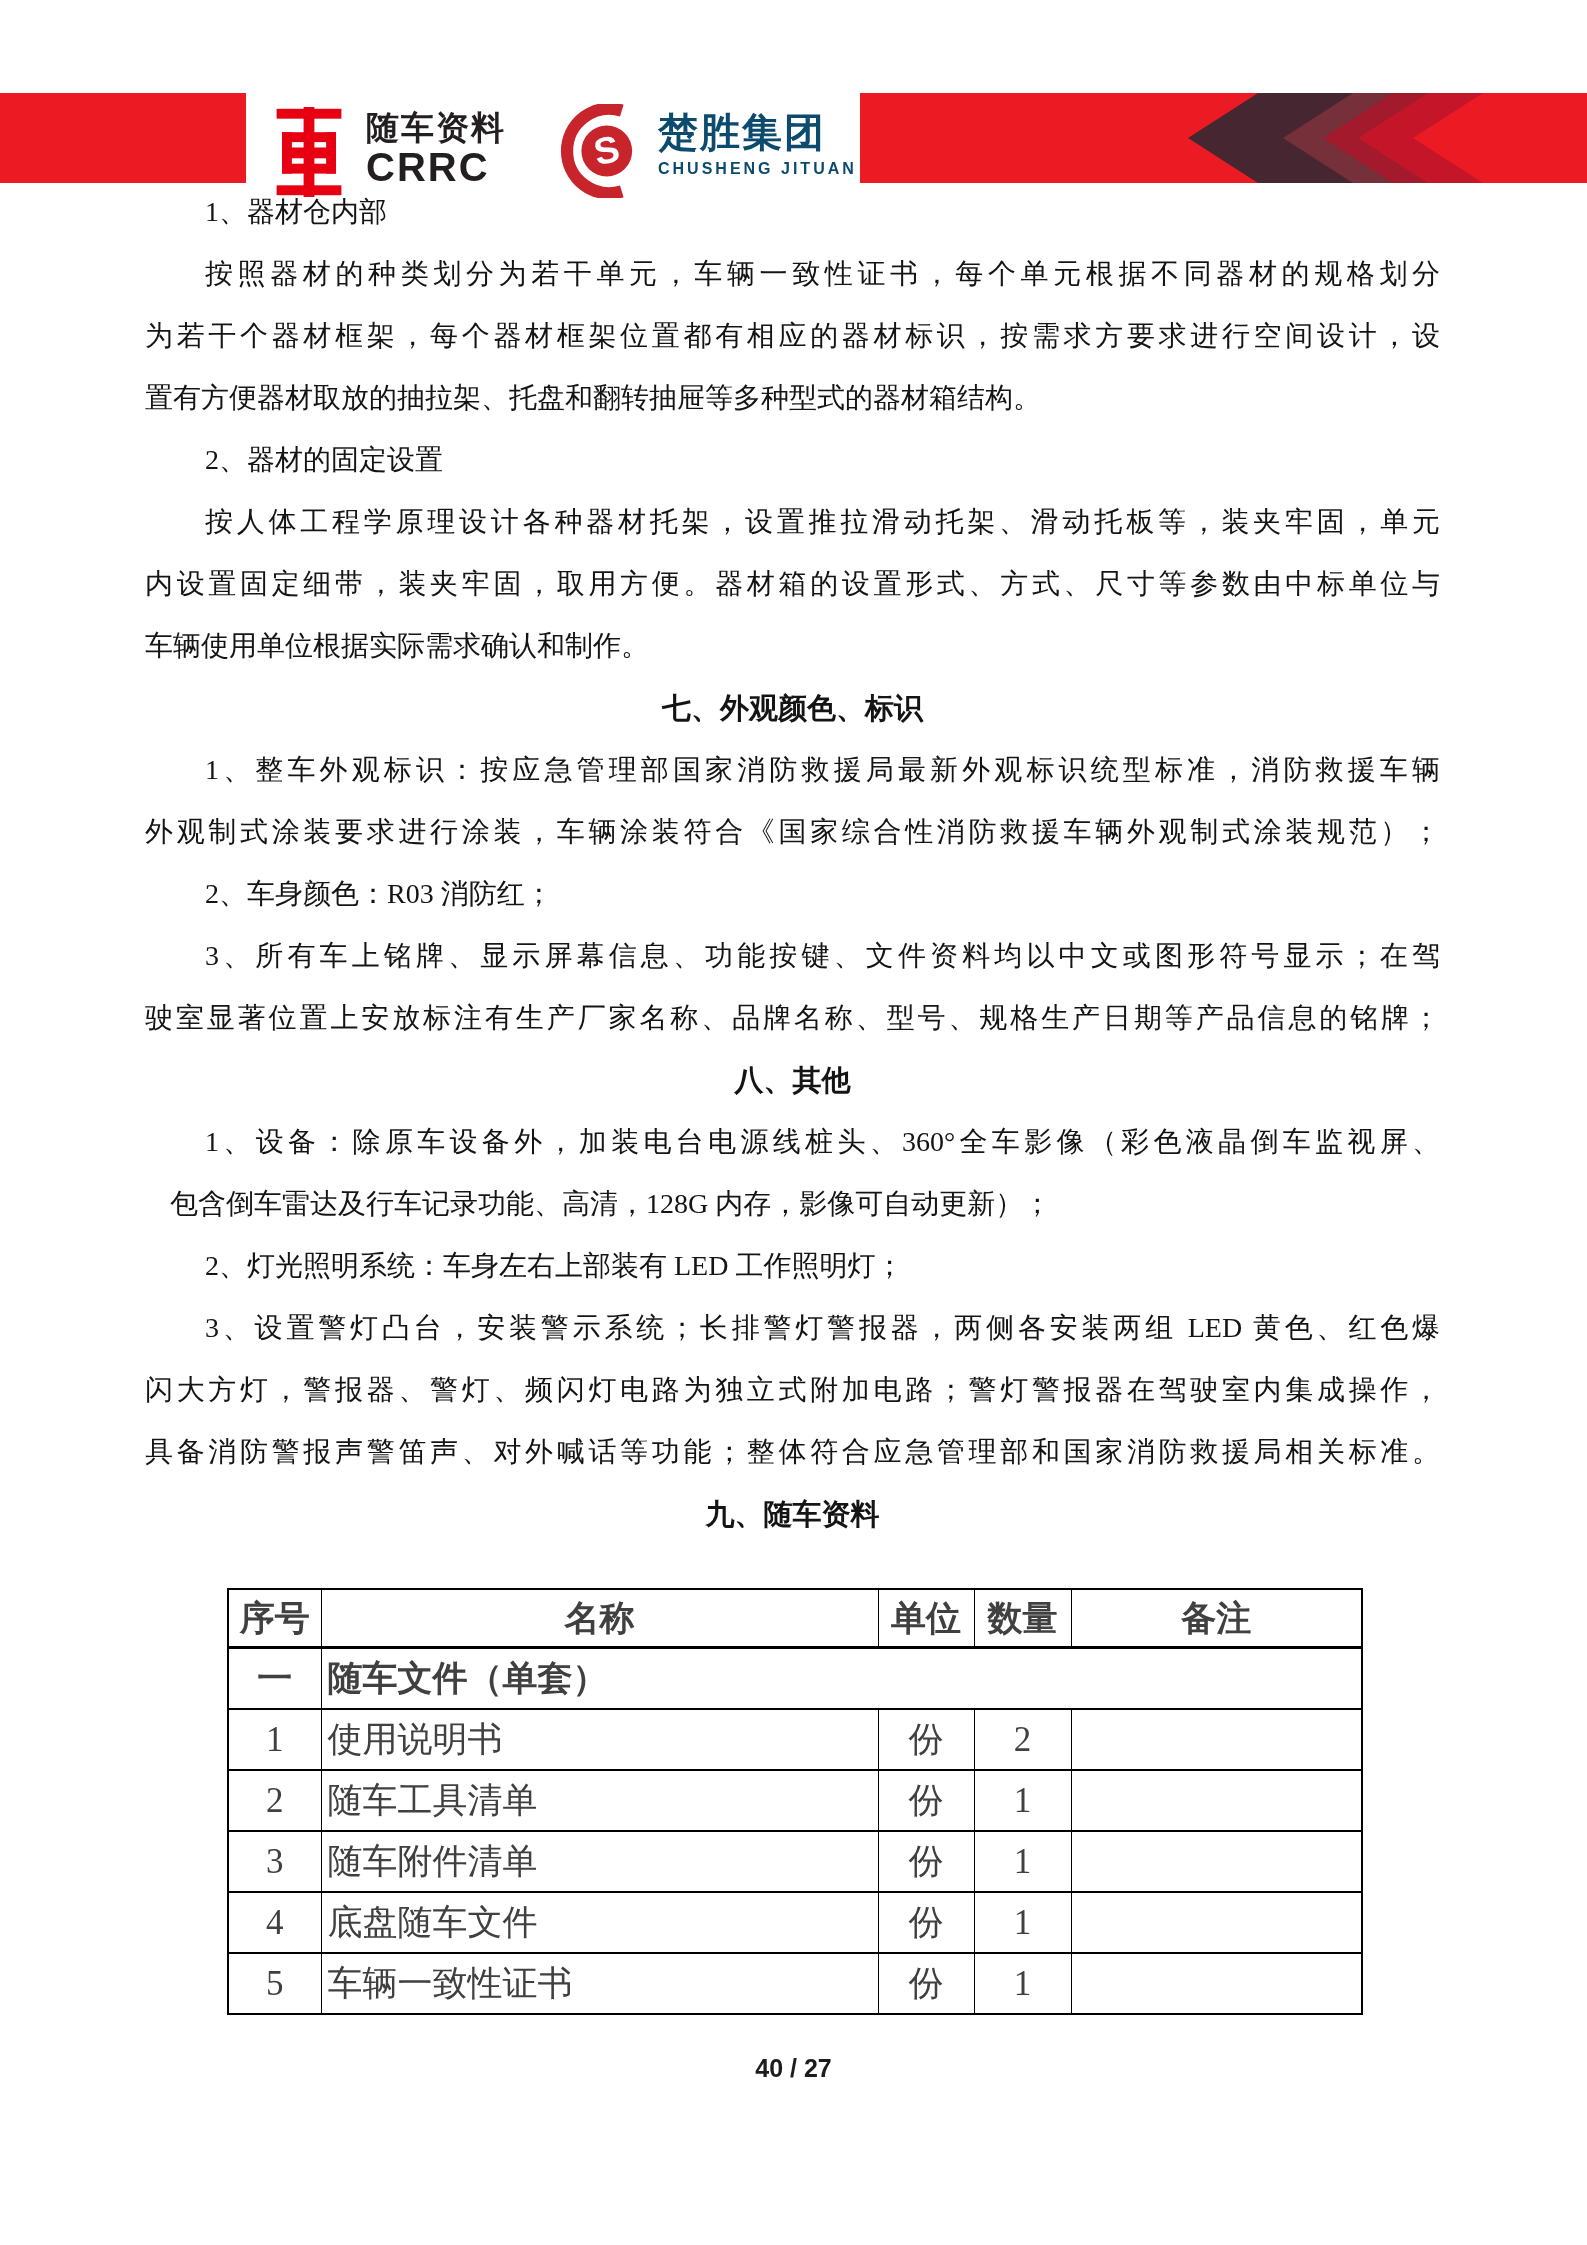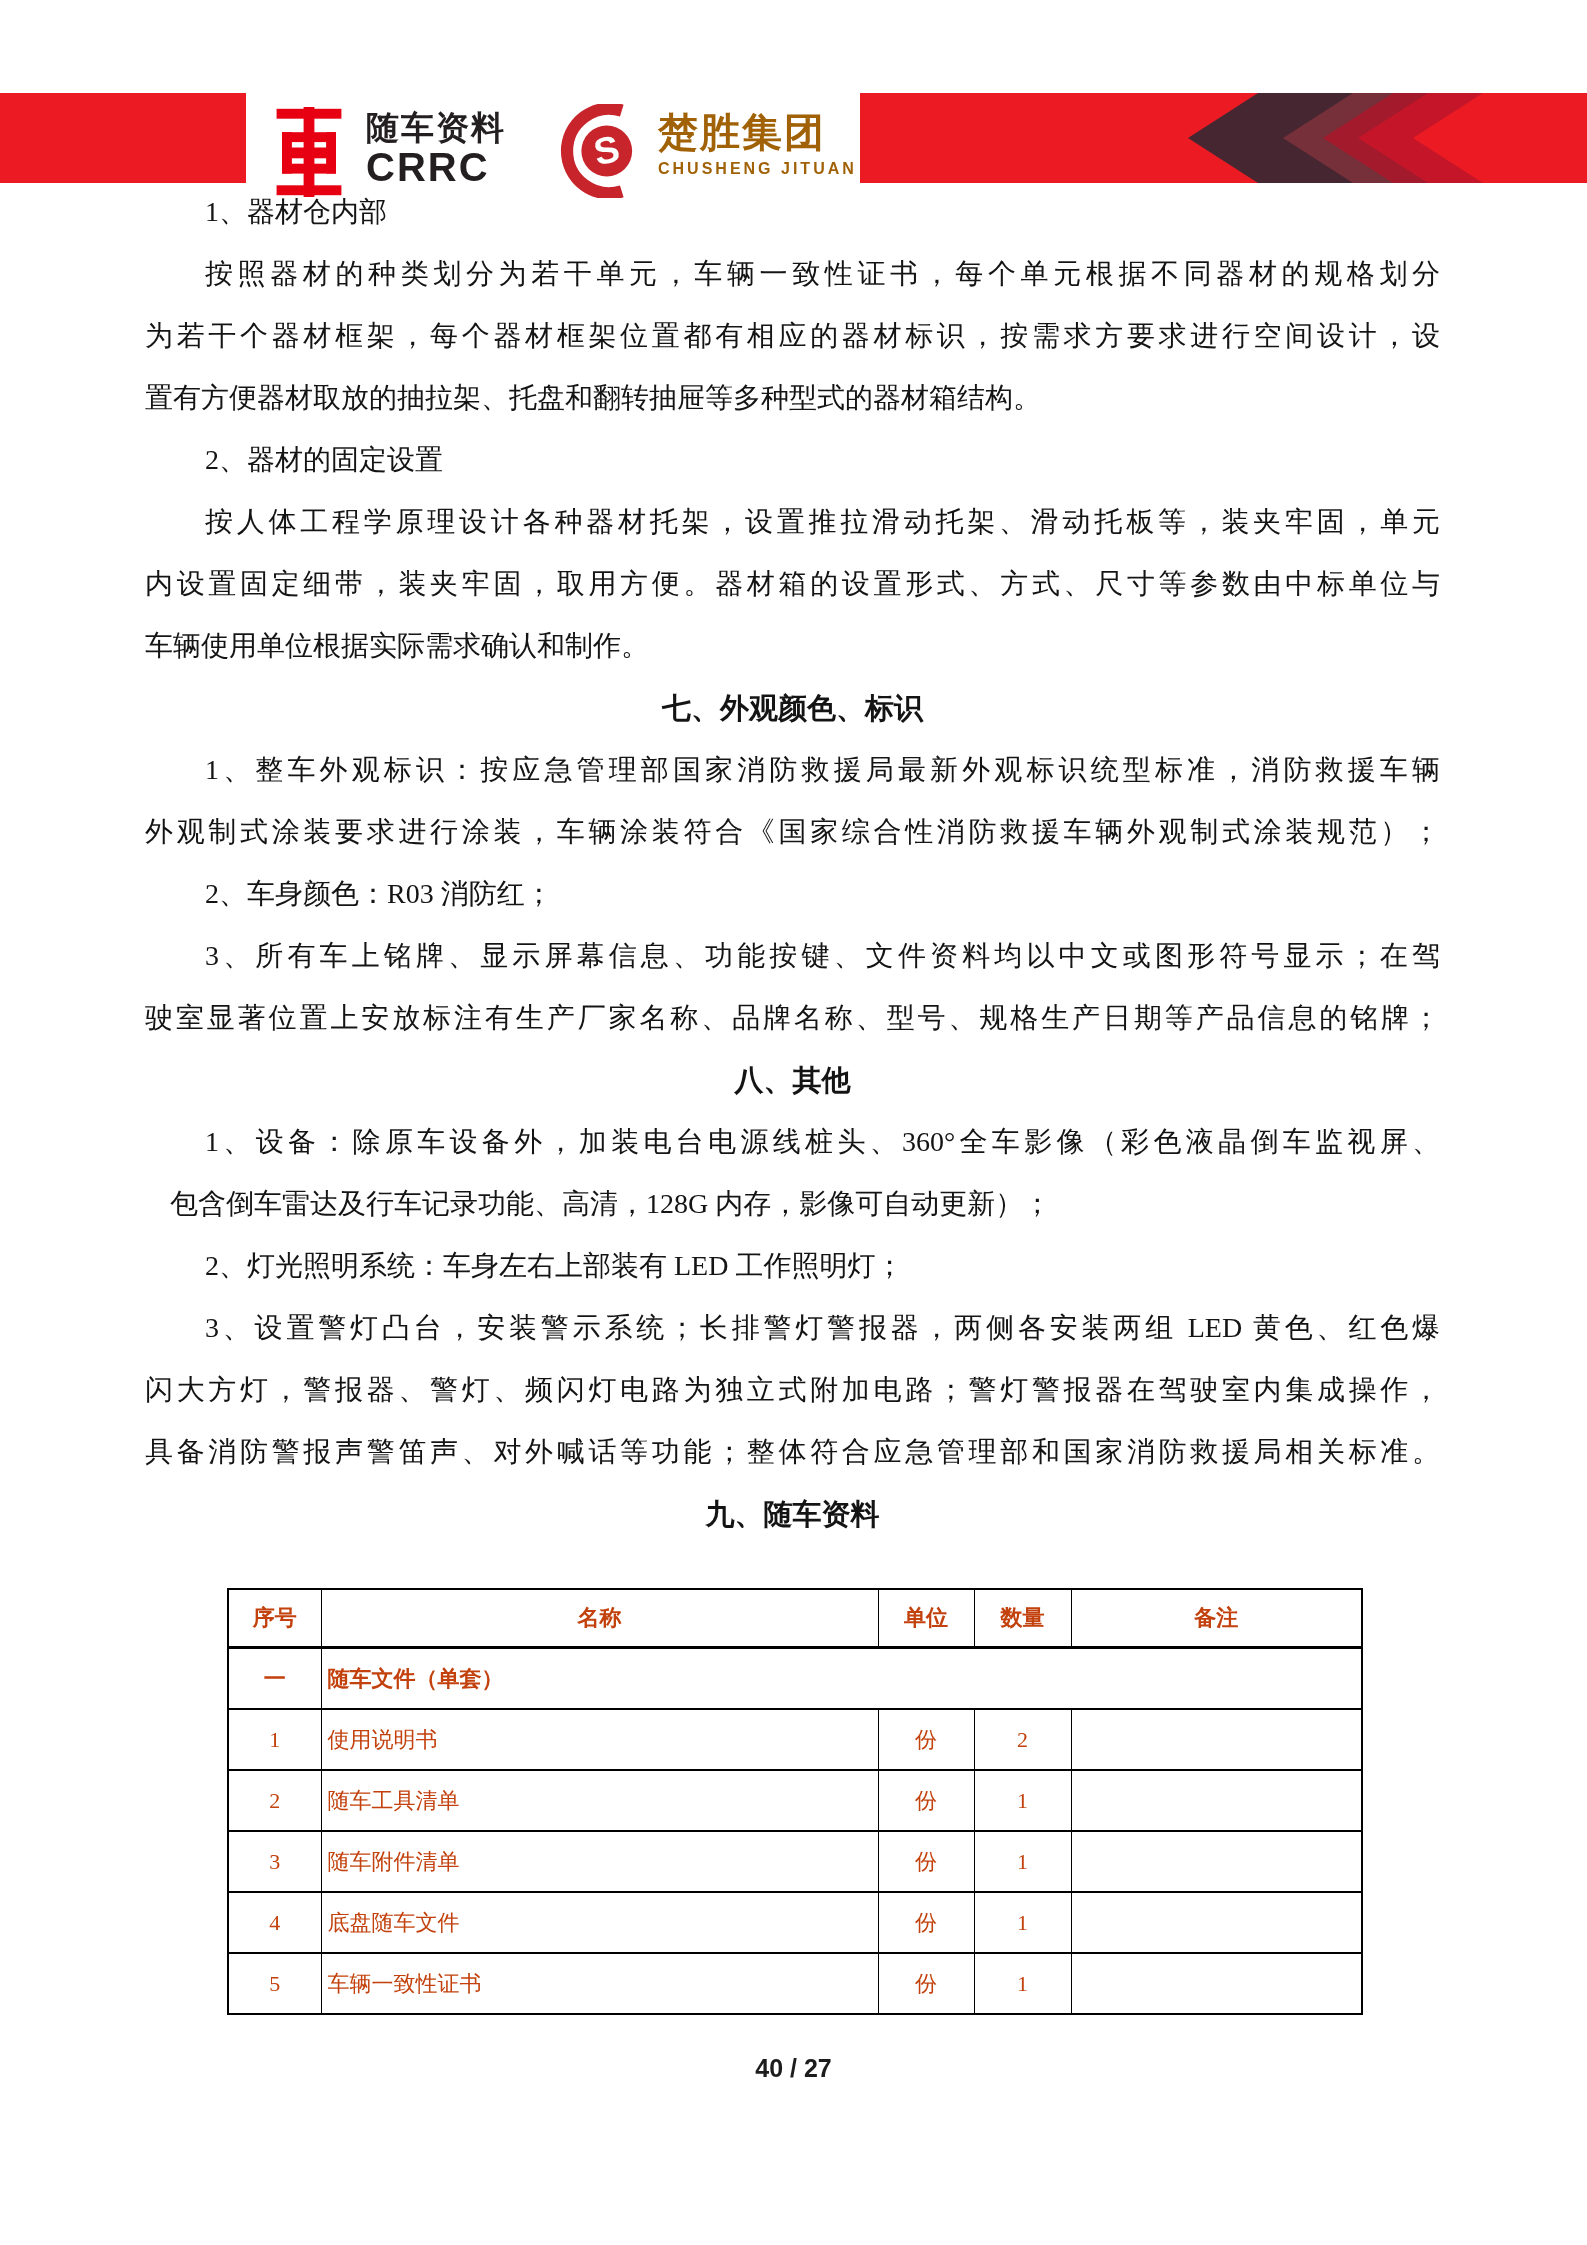--- a/index.html
+++ b/index.html
@@ -9,35 +9,35 @@
   
   .band{position:absolute;top:93px;height:90px;}
   .band-left{left:0;width:246px;}
   .band-right{left:860px;width:727px;}
   .crrc-emblem{position:absolute;left:264px;top:106px;width:90px;height:92px;}
   .crrc-text{position:absolute;left:366px;top:110px;width:160px;color:#231f20;
              font-family:"Liberation Sans","DejaVu Sans",sans-serif;}
   .crrc-cn{font-size:33px;font-weight:bold;letter-spacing:2px;line-height:36px;white-space:nowrap;}
   .crrc-en{font-size:40px;font-weight:900;letter-spacing:2px;line-height:42px;}
   .cs-logo{position:absolute;left:556px;top:104px;width:94px;height:94px;}
-  .cs-text{position:absolute;left:658px;top:110px;width:240px;color:#a16207;
+  .cs-text{position:absolute;left:658px;top:110px;width:240px;color:#0c4a6e;
            font-family:"Liberation Sans","DejaVu Sans",sans-serif;}
   .cs-cn{font-size:40px;font-weight:bold;letter-spacing:2px;line-height:44px;white-space:nowrap;}
   .cs-en{font-size:16px;font-weight:bold;letter-spacing:3px;line-height:22px;margin-top:4px;white-space:nowrap;}
 
   
   .line{position:absolute;left:145px;width:1295px;height:62px;line-height:62px;
         font-size:28px;overflow:visible;}
   .line.item{text-indent:60px;}
   .line.heading{font-weight:bold;font-size:29px;text-align:center;}
   .line.j{text-align:justify;text-align-last:justify;}
 
   
   table.doc{position:absolute;left:227px;top:1588px;width:1134px;border-collapse:collapse;
-            table-layout:fixed;border:2px solid #000;font-size:22px;color:#c2410c;}
+            table-layout:fixed;border:2px solid #000;font-size:35px;color:#404040;}
   table.doc th,table.doc td{border:1px solid #000;border-top-width:2px;border-bottom-width:2px;
             text-align:center;height:59px;padding:0;font-weight:normal;overflow:hidden;}
   table.doc thead th{font-weight:bold;border-bottom-width:3px;height:56px;}
   table.doc td.name{text-align:left;padding-left:6px;}
   table.doc tr.group td{font-weight:bold;}
 
   
   .footer{position:absolute;top:2054px;left:0;width:100%;text-align:center;
           font-family:"Liberation Sans","DejaVu Sans",sans-serif;
           font-size:25px;font-weight:bold;color:#1c1c1c;}

